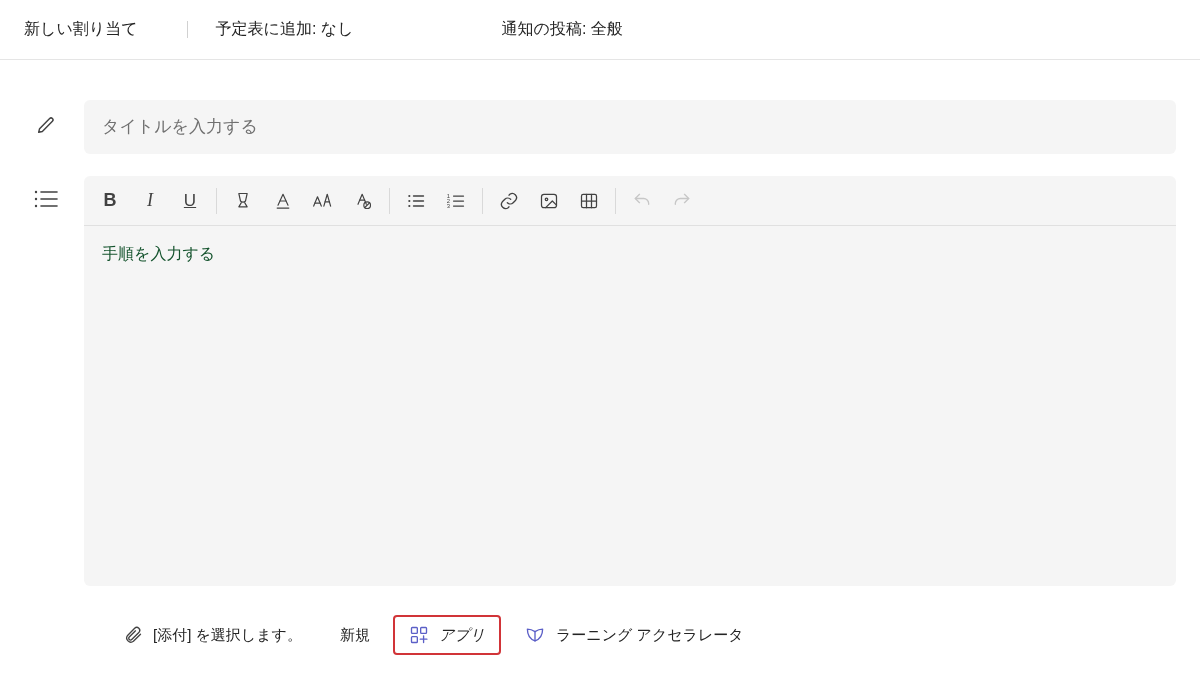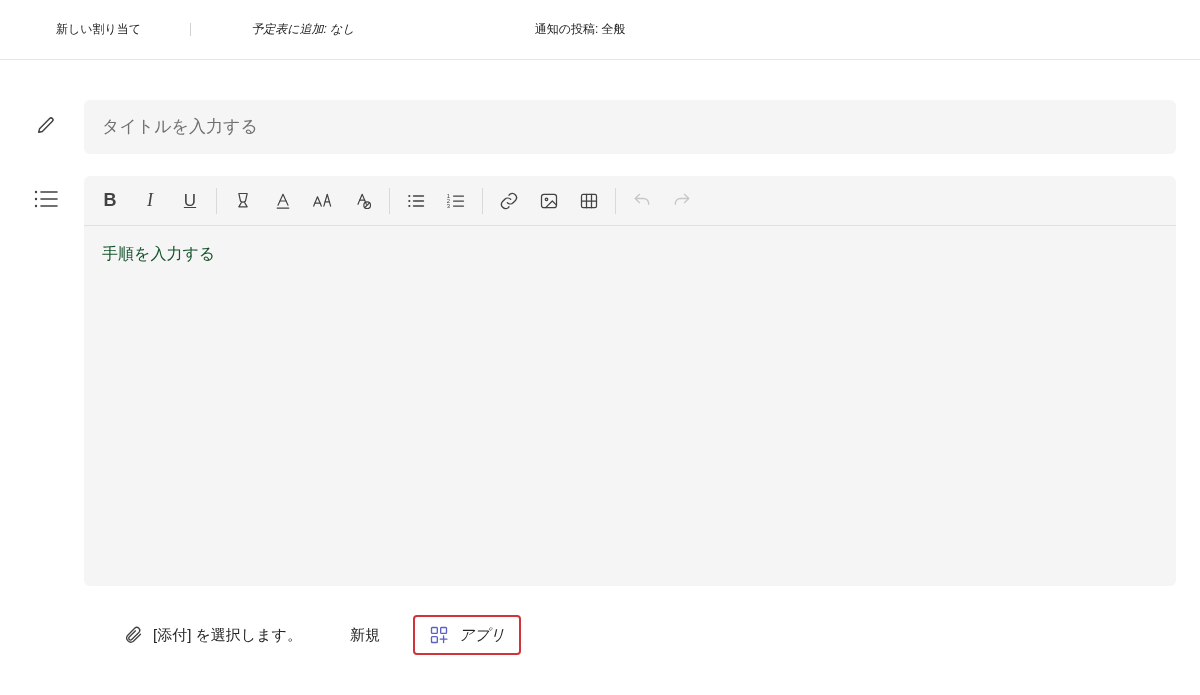--- a/index.html
+++ b/index.html
@@ -17,41 +17,40 @@
       overflow: hidden;
     }
     .header-bar {
       display: flex;
       align-items: center;
       padding: 0 24px;
       height: 60px;
       border-bottom: 1px solid #e5e5e5;
     }
     .header-item {
-      font-size: 12px;
+      font-size: 16px;
       color: #242424;
       padding: 0 18px;
       white-space: nowrap;
-      margin-left: 32px;
     }
     .header-item.first {
       padding-left: 0;
       padding-right: 60px;
       position: relative;
     }
     .header-item.first::after {
       content: '';
       position: absolute;
       right: 10px;
       top: 2px;
       bottom: 2px;
       width: 1px;
       background: #d1d1d1;
     }
-    .header-item.second { padding-right: 130px; font-style: italic; }
+    .header-item.second { padding-right: 130px; }
     .header-item.third { padding-right: 160px; text-align: center; }
 
     .content-area {
       padding: 40px 24px 0 24px;
     }
 
     .row {
       display: flex;
       align-items: flex-start;
       margin-bottom: 22px;
@@ -118,21 +117,21 @@
     .editor-body {
       min-height: 360px;
       padding: 18px 18px;
       font-size: 16px;
       color: #14532d;
     }
 
     .footer-bar {
       display: flex;
       align-items: center;
-      gap: 18px;
+      gap: 8px;
       padding-left: 84px;
       margin-top: 24px;
       height: 50px;
     }
     .footer-btn {
       display: flex;
       align-items: center;
       gap: 10px;
       background: transparent;
       border: 1px solid transparent;
@@ -324,16 +323,25 @@
         <svg width="20" height="20" viewBox="0 0 24 24" fill="none" stroke="currentColor" stroke-width="1.6" stroke-linecap="round" stroke-linejoin="round">
           <rect x="3" y="3" width="7" height="7" rx="1"></rect>
           <rect x="14" y="3" width="7" height="7" rx="1"></rect>
           <rect x="3" y="14" width="7" height="7" rx="1"></rect>
           <path d="M17.5 13v8M13.5 17h8"></path>
         </svg>
       </span>
       <span>アプリ</span>
     </button>
 
+    <button class="footer-btn">
+      <span class="iconwrap">
+        <svg width="22" height="20" viewBox="0 0 26 22" fill="none" stroke="currentColor" stroke-width="1.6" stroke-linecap="round" stroke-linejoin="round">
+          <path d="M4 4c0 7 3 12 9 14 6-2 9-7 9-14-3 0-6 1-9 3-3-2-6-3-9-3z"></path>
+          <line x1="13" y1="7" x2="13" y2="18"></line>
+        </svg>
+      </span>
+      <span>ラーニング アクセラレータ</span>
+    </button>
 
   </div>
 
 </div>
 
 </body></html>

